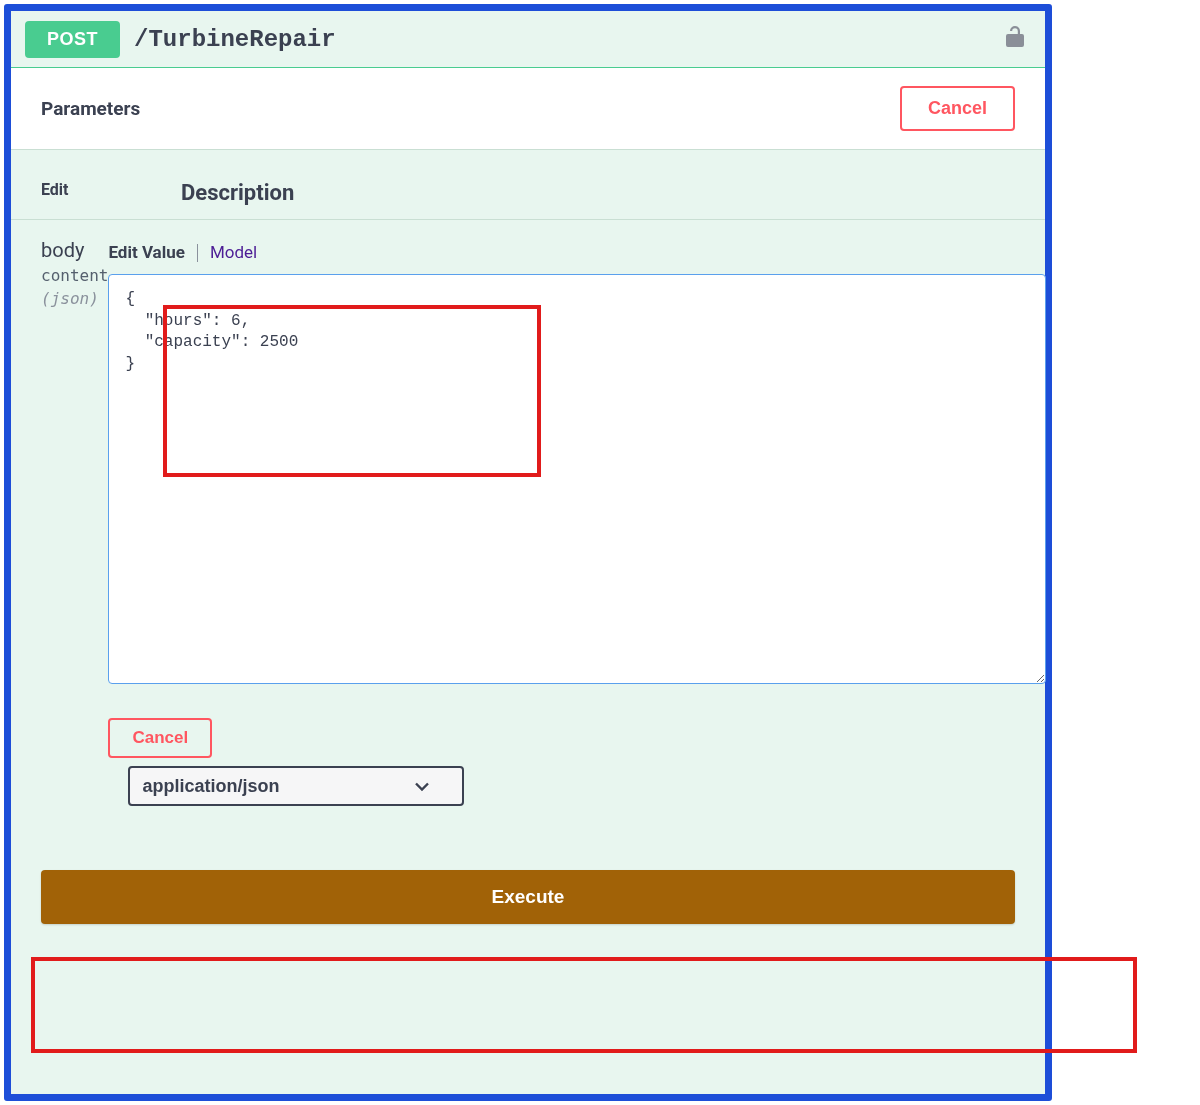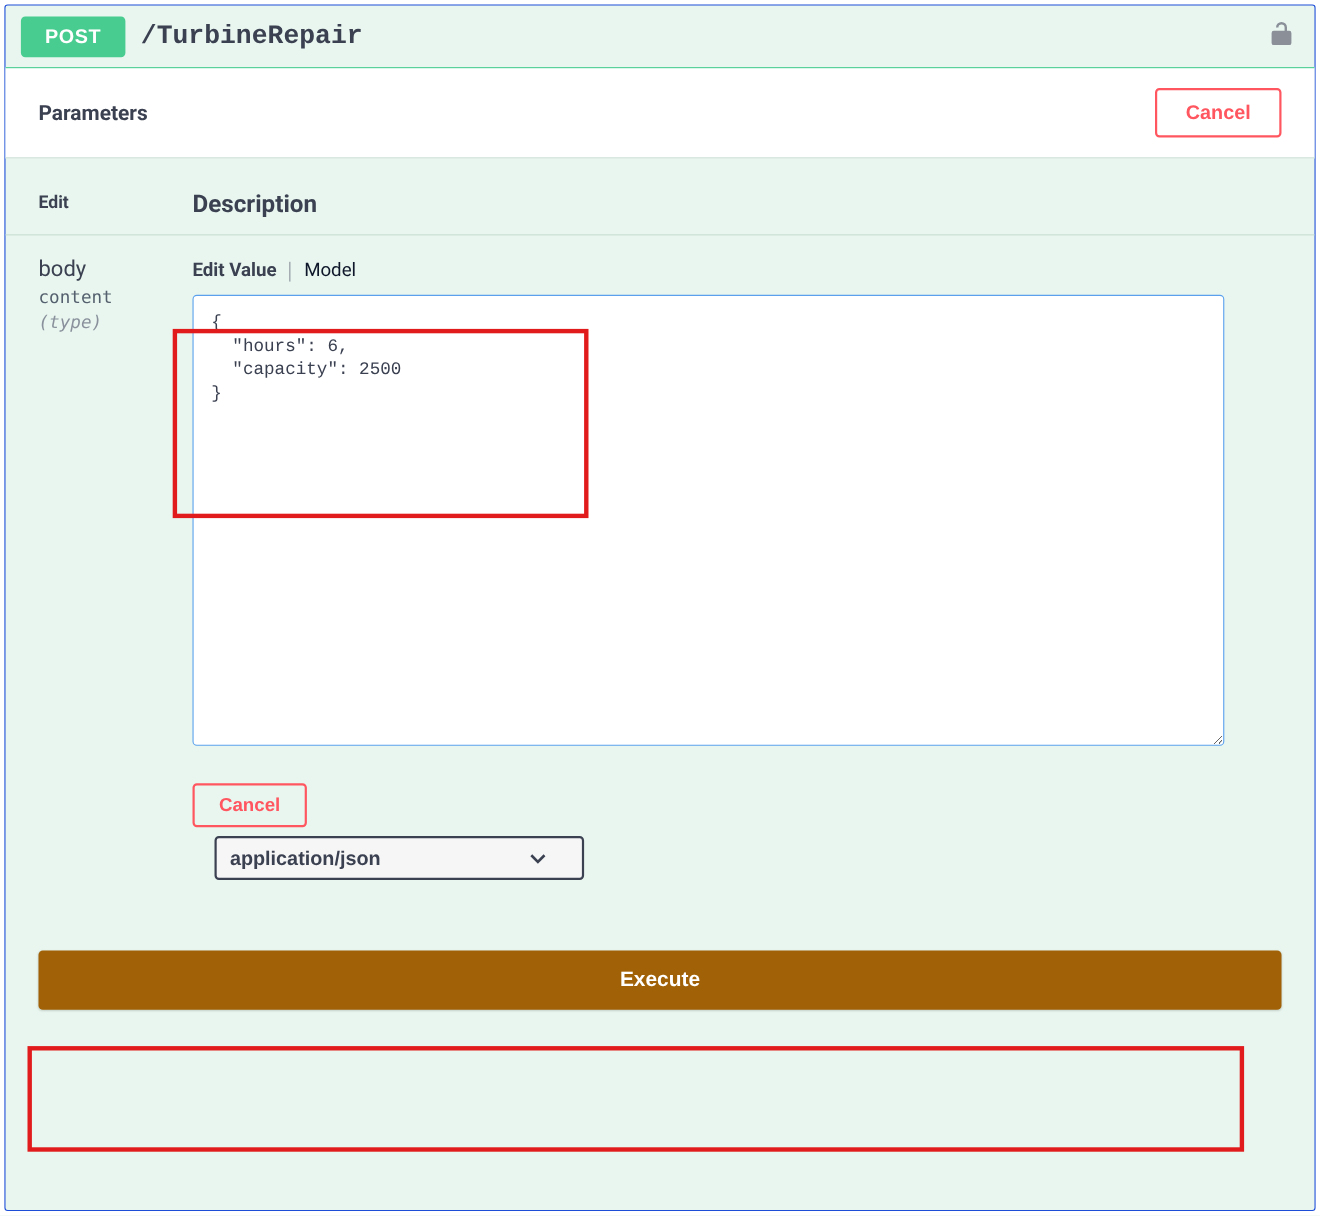--- a/index.html
+++ b/index.html
@@ -4,24 +4,24 @@
 <style>
   * { box-sizing: border-box; margin: 0; padding: 0; }
   body {
     font-family: -apple-system, BlinkMacSystemFont, "Segoe UI", Roboto, sans-serif;
     background: #fff;
     width: 1200px;
     height: 1105px;
     overflow: hidden;
   }
   .panel {
-    border: 1px solid #1d4ed8;
+    border: 7px solid #1d4ed8;
     background: #e8f6ef;
     margin: 4px;
-    width: 1192px;
+    width: 1048px;
     height: 1097px;
     border-radius: 3px;
   }
   
   .op-header {
     display: flex;
     align-items: center;
     padding: 6px 20px 6px 14px;
     height: 56px;
   }
@@ -106,21 +106,21 @@
     display: flex;
     align-items: flex-end;
     gap: 12px;
     font-size: 17px;
     color: #3b4151;
     margin-bottom: 12px;
     margin-top: 4px;
   }
   .tab-active { font-weight: 700; color: #3b4151; cursor: pointer; }
   .tab-sep { width: 1px; height: 18px; background: #8a919c; }
-  .tab-inactive { color: #0f172a; font-weight: 400; cursor: pointer; }
+  .tab-inactive { color: #4c1d95; font-weight: 400; cursor: pointer; }
   
   .body-textarea {
     width: 938px;
     height: 410px;
     border: 1px solid #5aa0ed;
     outline: none;
     border-radius: 4px;
     font-family: "SFMono-Regular", Consolas, "Liberation Mono", Menlo, monospace;
     font-size: 16px;
     color: #3b4151;
@@ -214,21 +214,21 @@
 
   <div class="table-head">
     <div class="col-name">Edit</div>
     <div class="col-desc">Description</div>
   </div>
 
   <div class="param-row">
     <div class="param-name-cell">
       <div class="param-name">body</div>
       <div class="param-type">content</div>
-      <div class="param-in">(type)</div>
+      <div class="param-in">(json)</div>
     </div>
     <div class="param-desc-cell">
       <div class="tabs">
         <span class="tab-active">Edit Value</span>
         <span class="tab-sep"></span>
         <span class="tab-inactive">Model</span>
       </div>
       <textarea class="body-textarea" style="">{
   "hours": 6,
   "capacity": 2500

